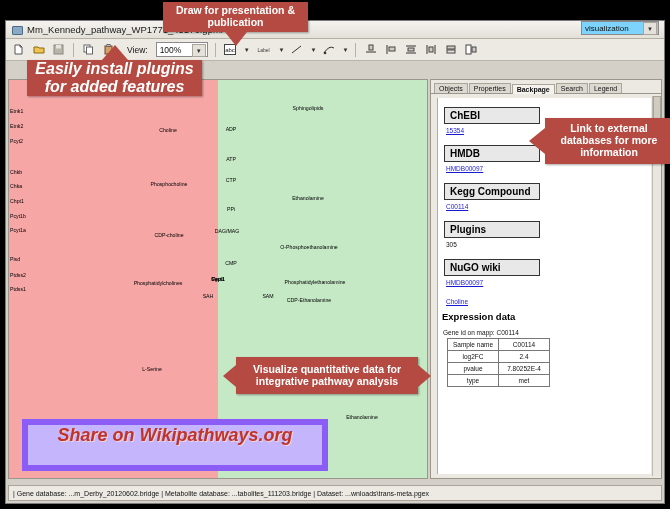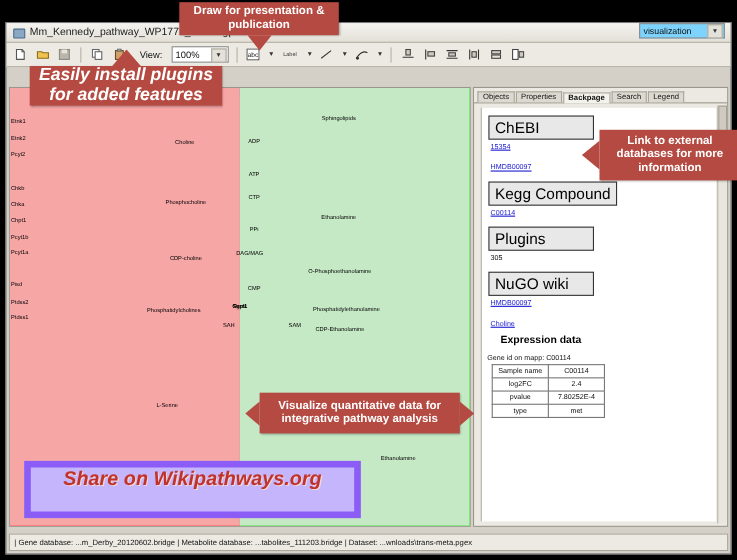--- a/index.html
+++ b/index.html
@@ -74,24 +74,24 @@
 
   
   .tabs{display:flex;height:14px;background:#ece9e2;border-bottom:1px solid #9a968c;
         align-items:flex-end;padding-left:3px;box-sizing:border-box;}
   .tab{font-size:7px;color:#111;padding:1px 4px;border:1px solid #a9a59a;border-bottom:none;
        background:#ddd9d0;margin-right:1px;}
   .tab.active{background:#f4f2ec;font-weight:bold;position:relative;top:1px;}
   .bp{position:absolute;left:6px;top:18px;right:10px;bottom:4px;background:#fff;
       border-left:1px solid #b0aca2;overflow:hidden;}
   .bphead{display:inline-block;min-width:84px;border:1px solid #333;background:#e8e8e8;
-          font-size:14px;font-weight:normal;color:#000;padding:2px 5px;margin:0 0 0 6px;}
+          font-size:10px;font-weight:bold;color:#000;padding:2px 5px;margin:0 0 0 6px;}
   .bplink{font-size:6.5px;color:#1a1ad0;text-decoration:underline;margin:3px 0 0 8px;display:block;}
   .bpval{font-size:6.5px;color:#111;margin:3px 0 0 8px;display:block;}
-  .expt{font-size:9.5px;font-weight:bold;color:#000;margin:6px 0 0 17px;}
+  .expt{font-size:9.5px;font-weight:bold;color:#000;margin:6px 0 0 4px;}
   .geneid{font-size:6.5px;color:#111;margin:7px 0 2px 5px;}
   table.exp{border-collapse:collapse;margin-left:9px;}
   table.exp td{border:1px solid #777;font-size:6.5px;color:#111;text-align:center;
                padding:2px 4px;min-width:42px;}
 
   
   .vscroll{position:absolute;right:0;top:16px;bottom:2px;width:8px;background:#e9e6df;border-left:1px solid #bdb9ae;}
   .vscroll .thumb{position:absolute;left:0;right:0;top:0;height:40px;background:#cfcbc1;border:1px solid #a6a298;}
 
   
@@ -484,20 +484,21 @@
           <div class="tab">Search</div>
           <div class="tab">Legend</div>
         </div>
 
         <div class="bp">
           <div style="height:7px"></div>
           <div class="bphead">ChEBI</div>
           <a class="bplink" href="#">15354</a>
 
           <div style="height:9px"></div>
+          <div class="bphead">HMDB</div>
           <a class="bplink" href="#">HMDB00097</a>
 
           <div style="height:9px"></div>
           <div class="bphead">Kegg Compound</div>
           <a class="bplink" href="#">C00114</a>
 
           <div style="height:9px"></div>
           <div class="bphead">Plugins</div>
           <span class="bpval">305</span>
 

